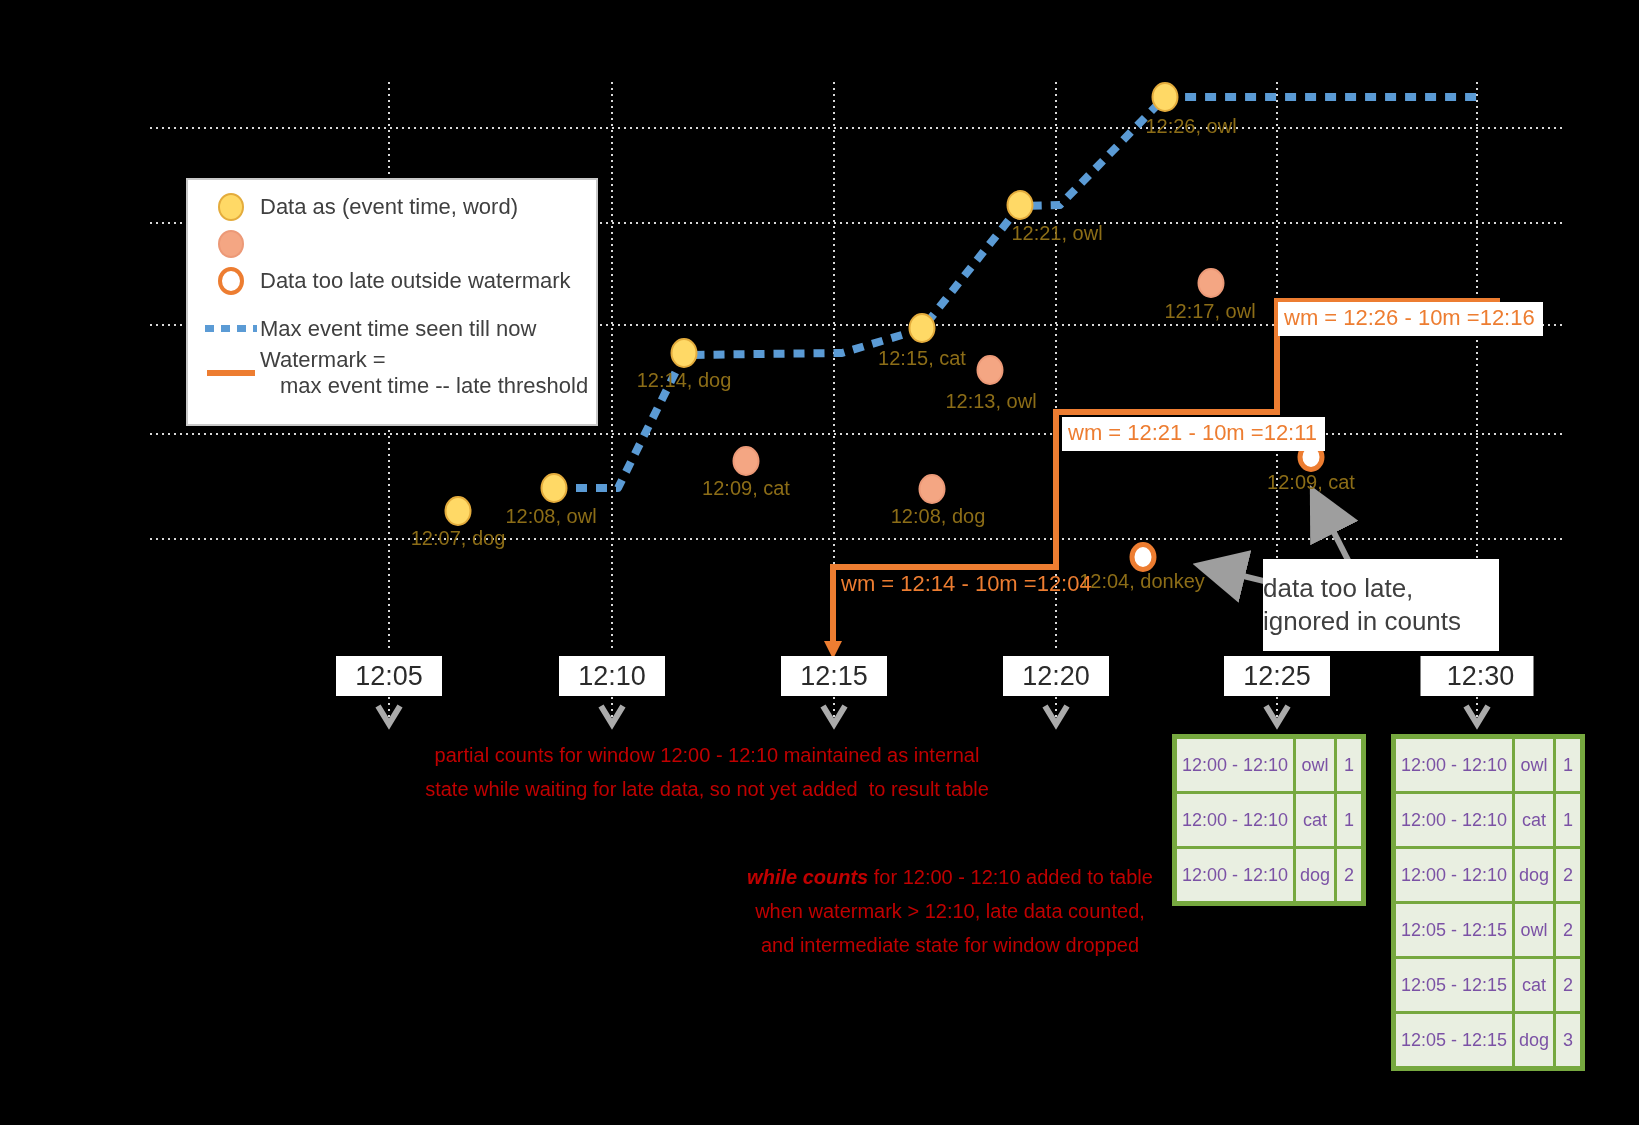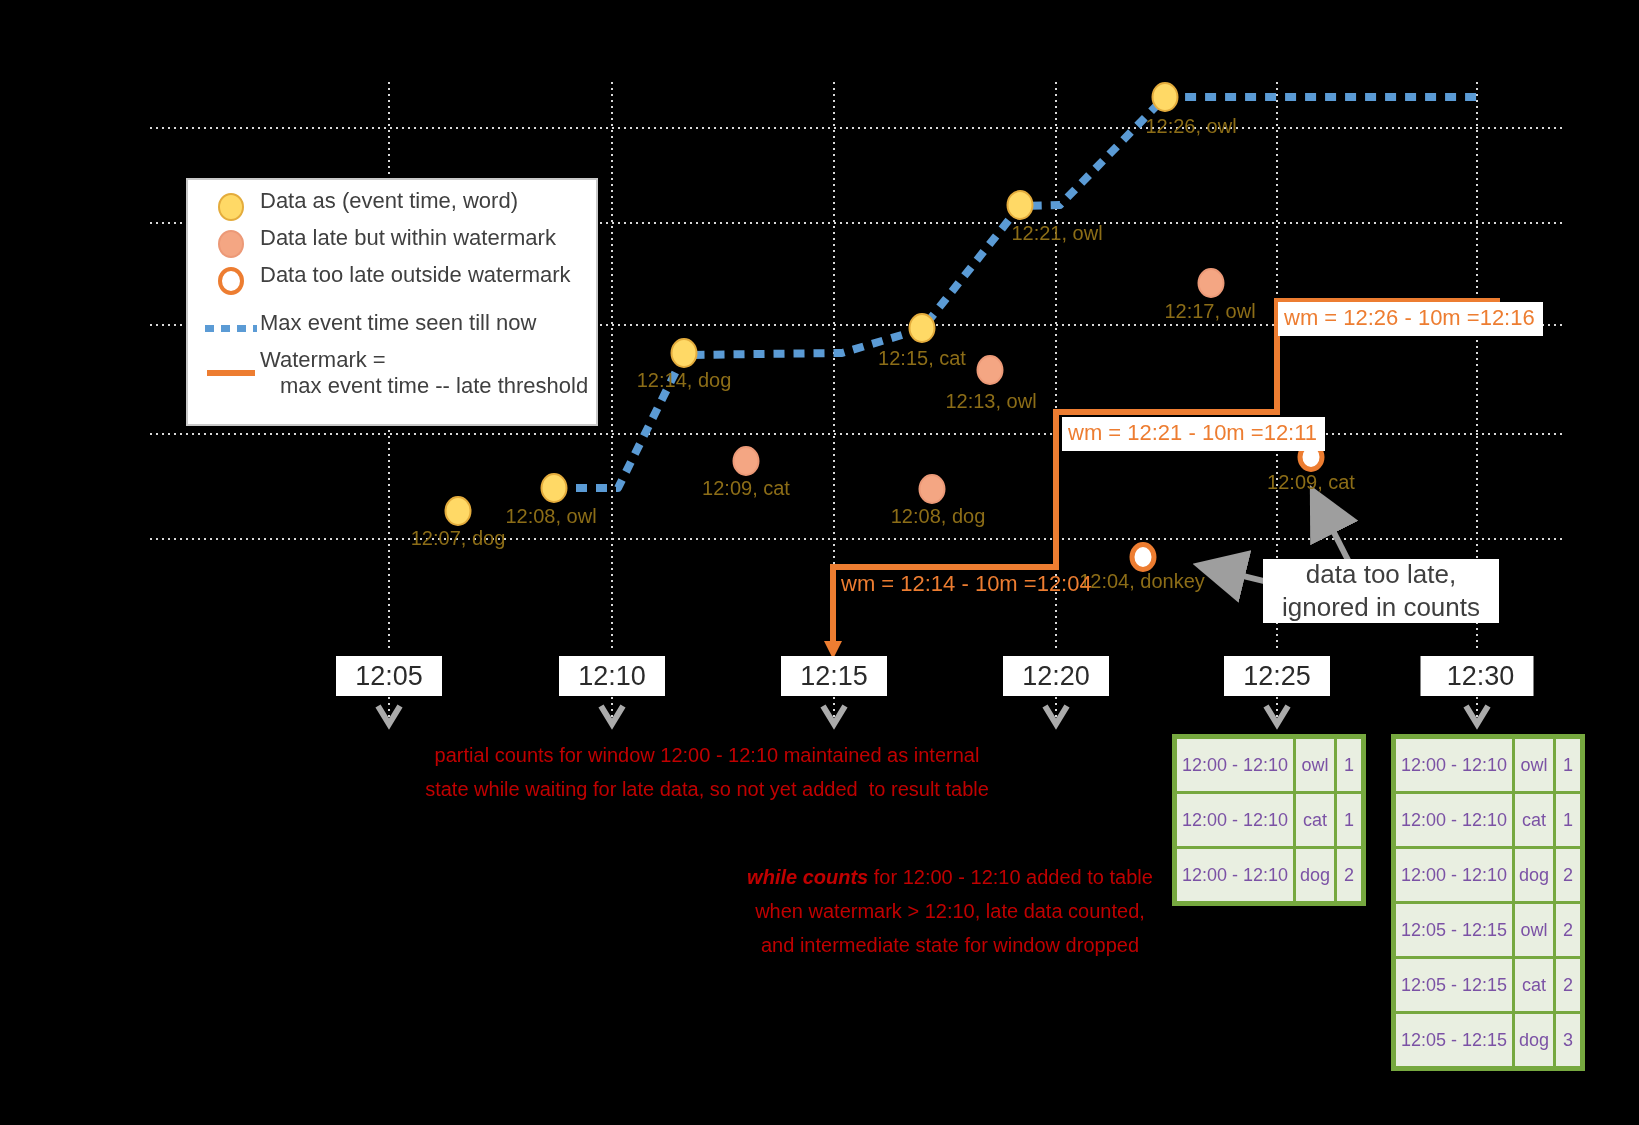--- a/index.html
+++ b/index.html
@@ -22,28 +22,28 @@
   .wm-label{position:absolute;color:var(--orange);font-size:22px;white-space:nowrap;}
   .wm-label.boxed{background:#fff;padding:3px 8px 5px 6px;}
 
   
   .red-block{position:absolute;transform:translateX(-50%);text-align:center;color:var(--red);
              font-size:20px;line-height:34px;}
   .red-block div{white-space:pre;}
   .em{font-weight:bold;font-style:italic;}
 
   
-  .too-late-box{position:absolute;left:1263px;top:559px;width:236px;height:64px;background:#fff;
-                color:#3f3f3f;font-size:26px;line-height:33px;text-align:center;
+  .too-late-box{position:absolute;left:1263px;top:559px;width:236px;height:92px;background:#fff;
+                color:#3f3f3f;font-size:26px;line-height:33px;
                 display:flex;flex-direction:column;justify-content:center;}
 
   
   .legend{position:absolute;left:186px;top:178px;width:412px;height:248px;background:#fff;
           border:2px solid #c9c9c9;box-sizing:border-box;padding:8px 0 0 14px;}
-  .legend-row{display:flex;min-height:37px;color:#404040;font-size:22px;}
+  .legend-row{display:flex;align-items:center;min-height:37px;color:#404040;font-size:22px;}
   .legend-gap{height:11px;}
   .swatch{flex:0 0 58px;display:flex;justify-content:center;align-items:center;}
   .sw-circle{width:26px;height:28px;border-radius:50%;box-sizing:border-box;}
   .sw-ontime{background:var(--yellow-fill);border:2px solid var(--yellow-stroke);}
   .sw-late{background:var(--salmon-fill);border:2px solid var(--salmon-stroke);}
   .sw-toolate{background:#fff;border:4px solid var(--orange);}
   .sw-dotted{width:52px;height:7px;background:repeating-linear-gradient(90deg,var(--blue) 0 9px,transparent 9px 16px);}
   .sw-solid{width:48px;height:6px;background:var(--orange);}
   .legend-text{white-space:nowrap;}
   .indent{padding-left:20px;}
@@ -109,21 +109,20 @@
     <div class="legend-row">
       <span class="swatch">
           <span class="sw-circle sw-ontime"></span>
         </span>
       <span class="legend-text">Data as (event time, word)</span>
     </div>
     <div class="legend-row">
       <span class="swatch">
           <span class="sw-circle sw-late"></span>
         </span>
-      <span class="legend-text">Data late but within watermark</span>
     </div>
     <div class="legend-row">
       <span class="swatch">
           <span class="sw-circle sw-toolate"></span>
         </span>
       <span class="legend-text">Data too late outside watermark</span>
     </div>
     <div class="legend-gap"></div>
     <div class="legend-row">
       <span class="swatch">

